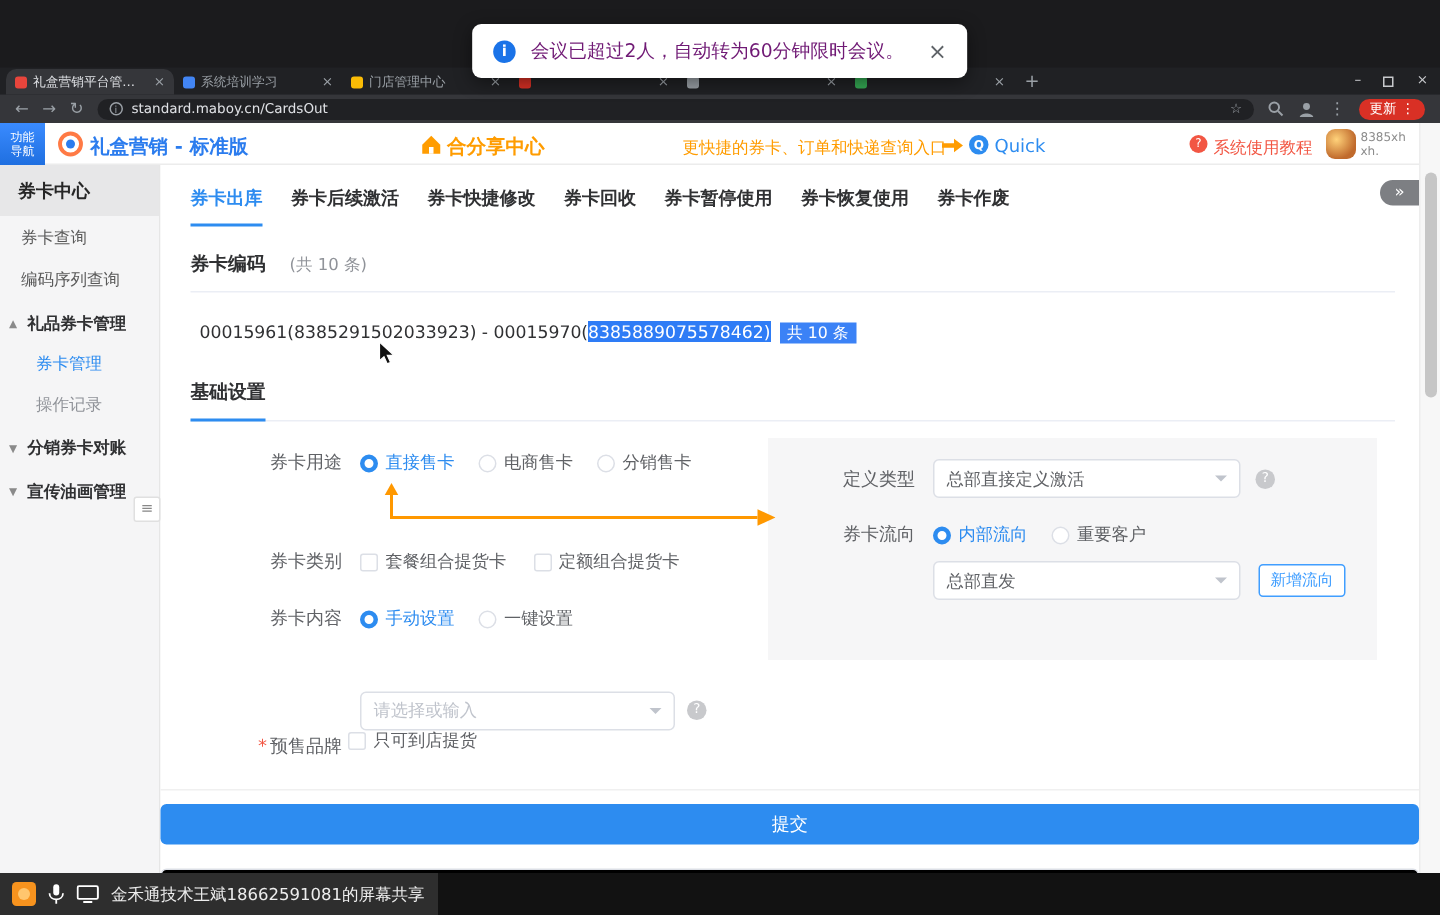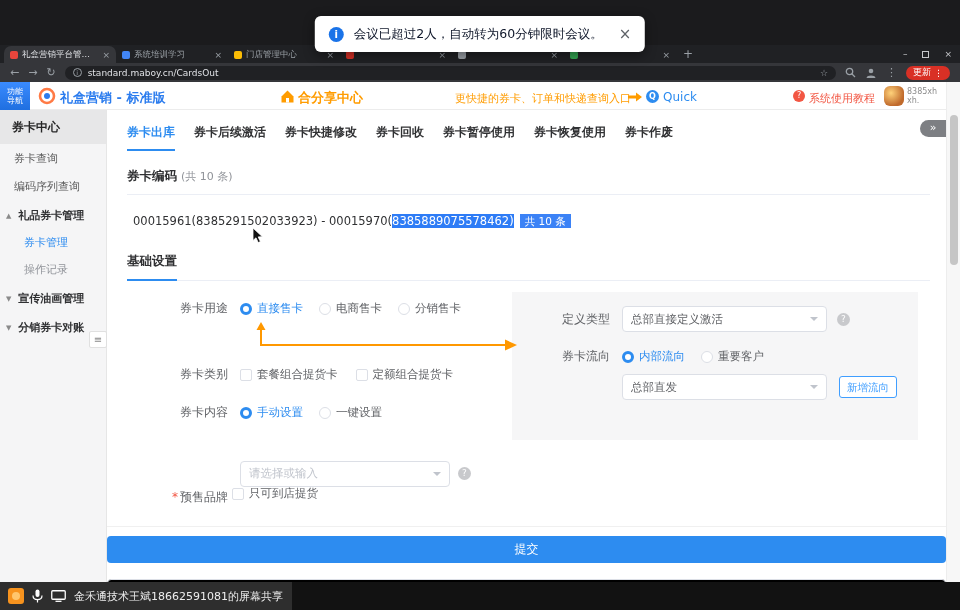--- a/index.html
+++ b/index.html
@@ -54,21 +54,21 @@
   .sb-child.active { color:#2d8cf0; }
   .sb-toggle { position:absolute; left:89px; top:221px; width:18px; height:17px; background:#fff; border:1px solid #e0e0e0; border-radius:2px; color:#888; font-size:10px; text-align:center; line-height:15px; z-index:3; }
 
   
   .main { position:absolute; top:28px; left:107px; width:839px; height:472px; background:#fff; }
   .mtabs { position:absolute; top:14px; left:20px; display:flex; gap:19px; }
   .mtab { font-size:12px; font-weight:600; color:#303133; padding-bottom:8px; white-space:nowrap; }
   .mtab.active { color:#2d8cf0; border-bottom:2px solid #2d8cf0; }
   .collapse { position:absolute; top:10px; right:0; width:26px; height:17px; background:#7d7f83; border-radius:9px 0 0 9px; color:#fff; font-size:11px; text-align:center; line-height:15px; }
   .sec-title { position:absolute; top:58px; left:20px; font-size:12.5px; font-weight:700; color:#303133; }
-  .sec-count { font-size:11px; font-weight:400; color:#909399; margin-left:4px; }
+  .sec-count { font-size:11px; font-weight:400; color:#909399; margin-left:16px; }
   .div1 { position:absolute; top:84px; left:20px; right:16px; border-bottom:1px solid #ebeef5; }
   .codes { position:absolute; top:104px; left:26px; font-size:11.5px; color:#303133; white-space:nowrap; }
   .codes .selhl { background:#2e7cf6; color:#fff; }
   .codes .badge { background:#3b82f6; color:#fff; font-size:10.5px; padding:1px 5px; margin-left:6px; }
   .basic-wrap { position:absolute; top:140px; left:20px; right:16px; border-bottom:1px solid #ebeef5; }
   .basic-title { display:inline-block; font-size:12.5px; font-weight:700; color:#303133; padding-bottom:9px; border-bottom:2px solid #2d8cf0; margin-bottom:-1px; }
 
   .form { position:absolute; top:182px; left:0; right:0; height:234px; }
   .panel { position:absolute; left:405px; top:0; width:406px; height:148px; background:#f6f6f7; }
   .frow { position:absolute; display:flex; align-items:center; }
@@ -92,21 +92,21 @@
   .mfooter { position:absolute; left:0; right:0; top:416px; border-top:1px solid #f0f0f0; padding-top:9px; display:flex; justify-content:center; gap:16px;flex-direction:column; }
   .btn-primary { background:#2d8cf0; border:none; border-radius:4px; color:#fff; font-size:12px; padding:5px 12px; font-family:inherit; }
   .btn-plain { background:#000000; border:1px solid #dcdfe6; border-radius:4px; color:#606266; font-size:12px; padding:5px 12px; font-family:inherit; }
 
   .vscroll { position:absolute; top:0; right:0; width:14px; height:500px; background:#f7f7f7; border-left:1px solid #ededed; }
   .vthumb { position:absolute; left:3px; top:33px; width:8px; height:150px; background:#c6c6c6; border-radius:4px; }
 
   
   .toast { position:absolute; top:16px; left:50%; transform:translateX(-50%); height:36px; background:#fff; border-radius:6px; box-shadow:0 3px 12px rgba(0,0,0,.45); display:flex; align-items:center; gap:10px; padding:0 14px; z-index:20; }
   .toast-ico { width:15px; height:15px; border-radius:50%; background:#1a73e8; color:#fff; font-size:10px; font-weight:700; text-align:center; line-height:15px; flex:0 0 auto; }
-  .toast-msg { font-size:12.5px; color:#0f172a; white-space:nowrap;text-align:right; }
+  .toast-msg { font-size:12.5px; color:#701a75; white-space:nowrap;text-align:right; }
   .toast-close { font-size:15px; color:#5f6368; margin-left:6px; }
 
   
   .sharebar { position:absolute; left:0; bottom:0; width:960px; height:28px; background:#121212; }
   .share-inner { position:absolute; left:0; top:0; height:28px; width:292px; background:#2e2e2e; display:flex; align-items:center; gap:8px; padding:0 8px; }
   .share-avatar { width:16px; height:16px; border-radius:3px; background:#f7931e; position:relative; flex:0 0 auto; }
   .share-avatar::after { content:""; position:absolute; left:4px; top:4px; width:8px; height:8px; border-radius:50%; background:#ffc66e; }
   .share-text { color:#ededed; font-size:11px; white-space:nowrap; }
 
   .cursor { position:absolute; left:252px; top:228px; z-index:30; }
@@ -216,25 +216,25 @@
       <div class="sb-item">券卡查询</div>
       <div class="sb-item">编码序列查询</div>
       <div class="sb-group">
         <span class="sb-tri">▲</span>
         <span>礼品券卡管理</span>
       </div>
       <div class="sb-child active">券卡管理</div>
       <div class="sb-child">操作记录</div>
       <div class="sb-group">
         <span class="sb-tri">▼</span>
-        <span>宣传油画管理</span>
+        <span>分销券卡对账</span>
       </div>
       <div class="sb-group">
         <span class="sb-tri">▼</span>
-        <span>分销券卡对账</span>
+        <span>宣传油画管理</span>
       </div>
       <div class="sb-toggle">≡</div>
     </div>
 
     <div class="main">
       <div class="mtabs">
         <span class="mtab active">券卡出库</span>
         <span class="mtab">券卡后续激活</span>
         <span class="mtab">券卡快捷修改</span>
         <span class="mtab">券卡回收</span>

